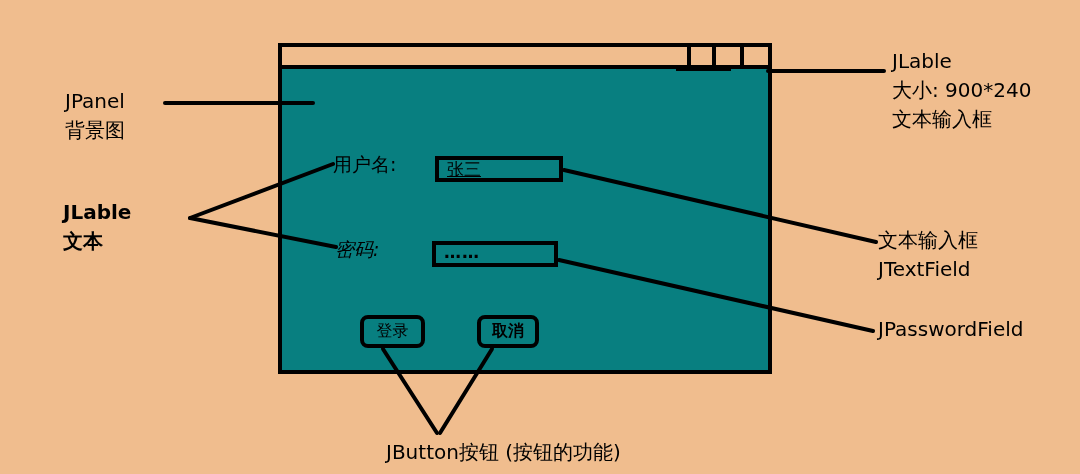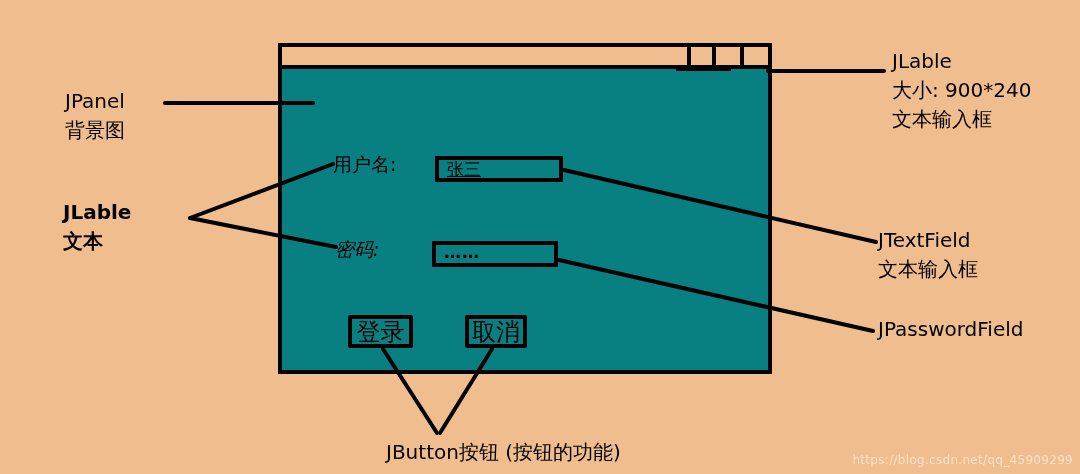--- a/index.html
+++ b/index.html
@@ -70,32 +70,33 @@
   }
   .fld-user { left: 153px; top: 87px; width: 128px; height: 26px; }
   .fld-pass { left: 150px; top: 172px; width: 126px; height: 26px; }
   .field-text { font-size: 17px; line-height: 18px; color: var(--ink); white-space: nowrap; }
   .fld-user .field-text { text-decoration: underline; }
   .fld-pass .field-text { font-weight: bold; letter-spacing: 1px; margin-top: -4px; }
 
   .btn {
     position: absolute;
     border: 4px solid var(--ink);
-    border-radius: 2px;
+    border-radius: 8px;
     background: var(--teal);
     color: var(--ink);
-    font-size: 24px;
+    font-size: 16px;
     display: flex;
     align-items: center;
     justify-content: center;
     white-space: nowrap;
     cursor: pointer;
+    margin-left: 12px;
   }
   .btn-login  { left: 66px;  top: 246px; width: 65px; height: 33px; }
-  .btn-cancel { left: 183px; top: 246px; width: 62px; height: 33px; }
+  .btn-cancel { left: 183px; top: 246px; width: 62px; height: 33px; font-weight: bold; }
 
   
   .note {
     position: absolute;
     font-size: 20px;
     line-height: 29px;
     color: var(--ink);
     white-space: nowrap;
   }
   .note-jpanel    { left: 65px;  top: 71px; margin-top: 16px;  }
@@ -160,34 +161,33 @@
     <div>文本</div>
   </div>
 
   <div class="note note-jframe">
     <div>JLable</div>
     <div>大小: 900*240</div>
     <div>文本输入框</div>
   </div>
 
   <div class="note note-jtext">
+    <div>文本输入框</div>
     <div>JTextField</div>
-    <div>文本输入框</div>
   </div>
 
   <div class="note note-jpassword">JPasswordField</div>
 
   <div class="note note-jbutton">JButton按钮 (按钮的功能)</div>
 
   <svg class="lines" viewBox="0 0 1080 474" xmlns="http://www.w3.org/2000/svg">
     <line x1="165" y1="103" x2="313" y2="103"></line>
     <line x1="190" y1="218" x2="333" y2="164"></line>
     <line x1="190" y1="218" x2="336" y2="247"></line>
     <line x1="768" y1="71" x2="884" y2="71"></line>
     <line x1="564" y1="170" x2="876" y2="242"></line>
     <line x1="559" y1="260" x2="873" y2="331"></line>
     <line x1="383" y1="349" x2="437" y2="433"></line>
     <line x1="492" y1="349" x2="440" y2="433"></line>
     <line class="thick" x1="676" y1="68" x2="731" y2="68"></line>
   </svg>
 
-  <div class="watermark">https://blog.csdn.net/qq_45909299</div>
 </div>
 
 </body></html>

